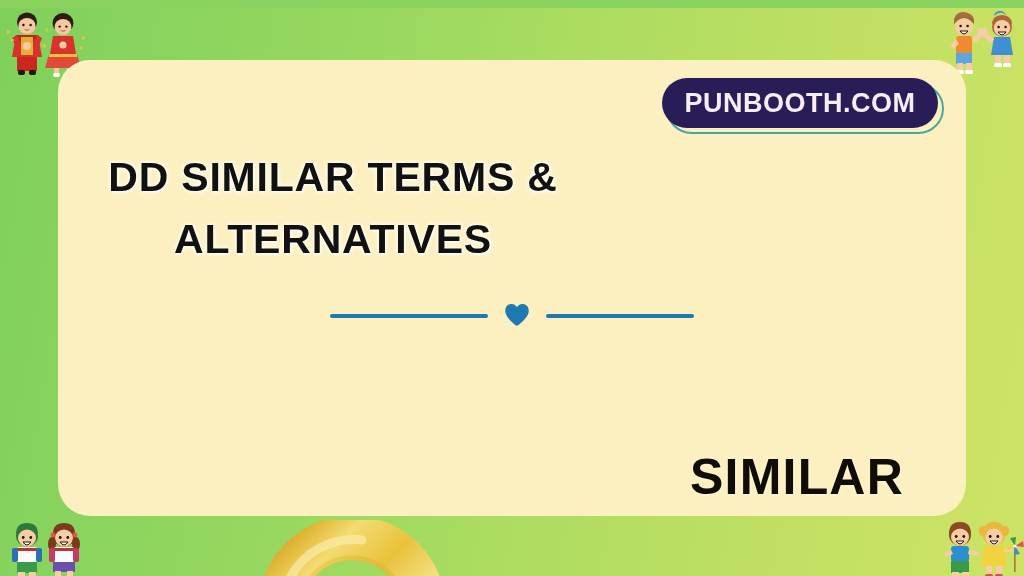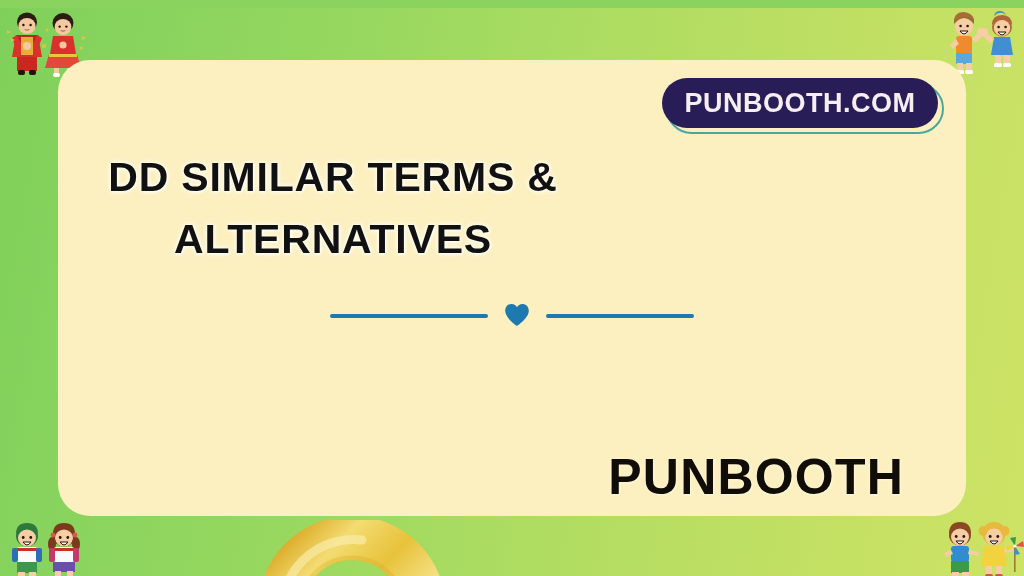--- a/index.html
+++ b/index.html
@@ -370,17 +370,17 @@
 ALTERNATIVES</div>
 
     <div id="divider">
       <div class="div-line" id="div-line-left"></div>
       <svg id="heart" viewBox="0 0 26 24" aria-hidden="true">
         <path d="M13 23 C13 23 1.2 15.3 1.2 7.8 C1.2 3.6 4.2 0.9 7.6 0.9 C10.1 0.9 12 2.4 13 4.2 C14 2.4 15.9 0.9 18.4 0.9 C21.8 0.9 24.8 3.6 24.8 7.8 C24.8 15.3 13 23 13 23 Z" fill="#1d79b0"></path>
       </svg>
       <div class="div-line" id="div-line-right"></div>
     </div>
 
-    <div id="keyword">PUNBOOTH</div>
+    <div id="keyword">SIMILAR</div>
 
   </div>
 
 </div>
 
 </body></html>

